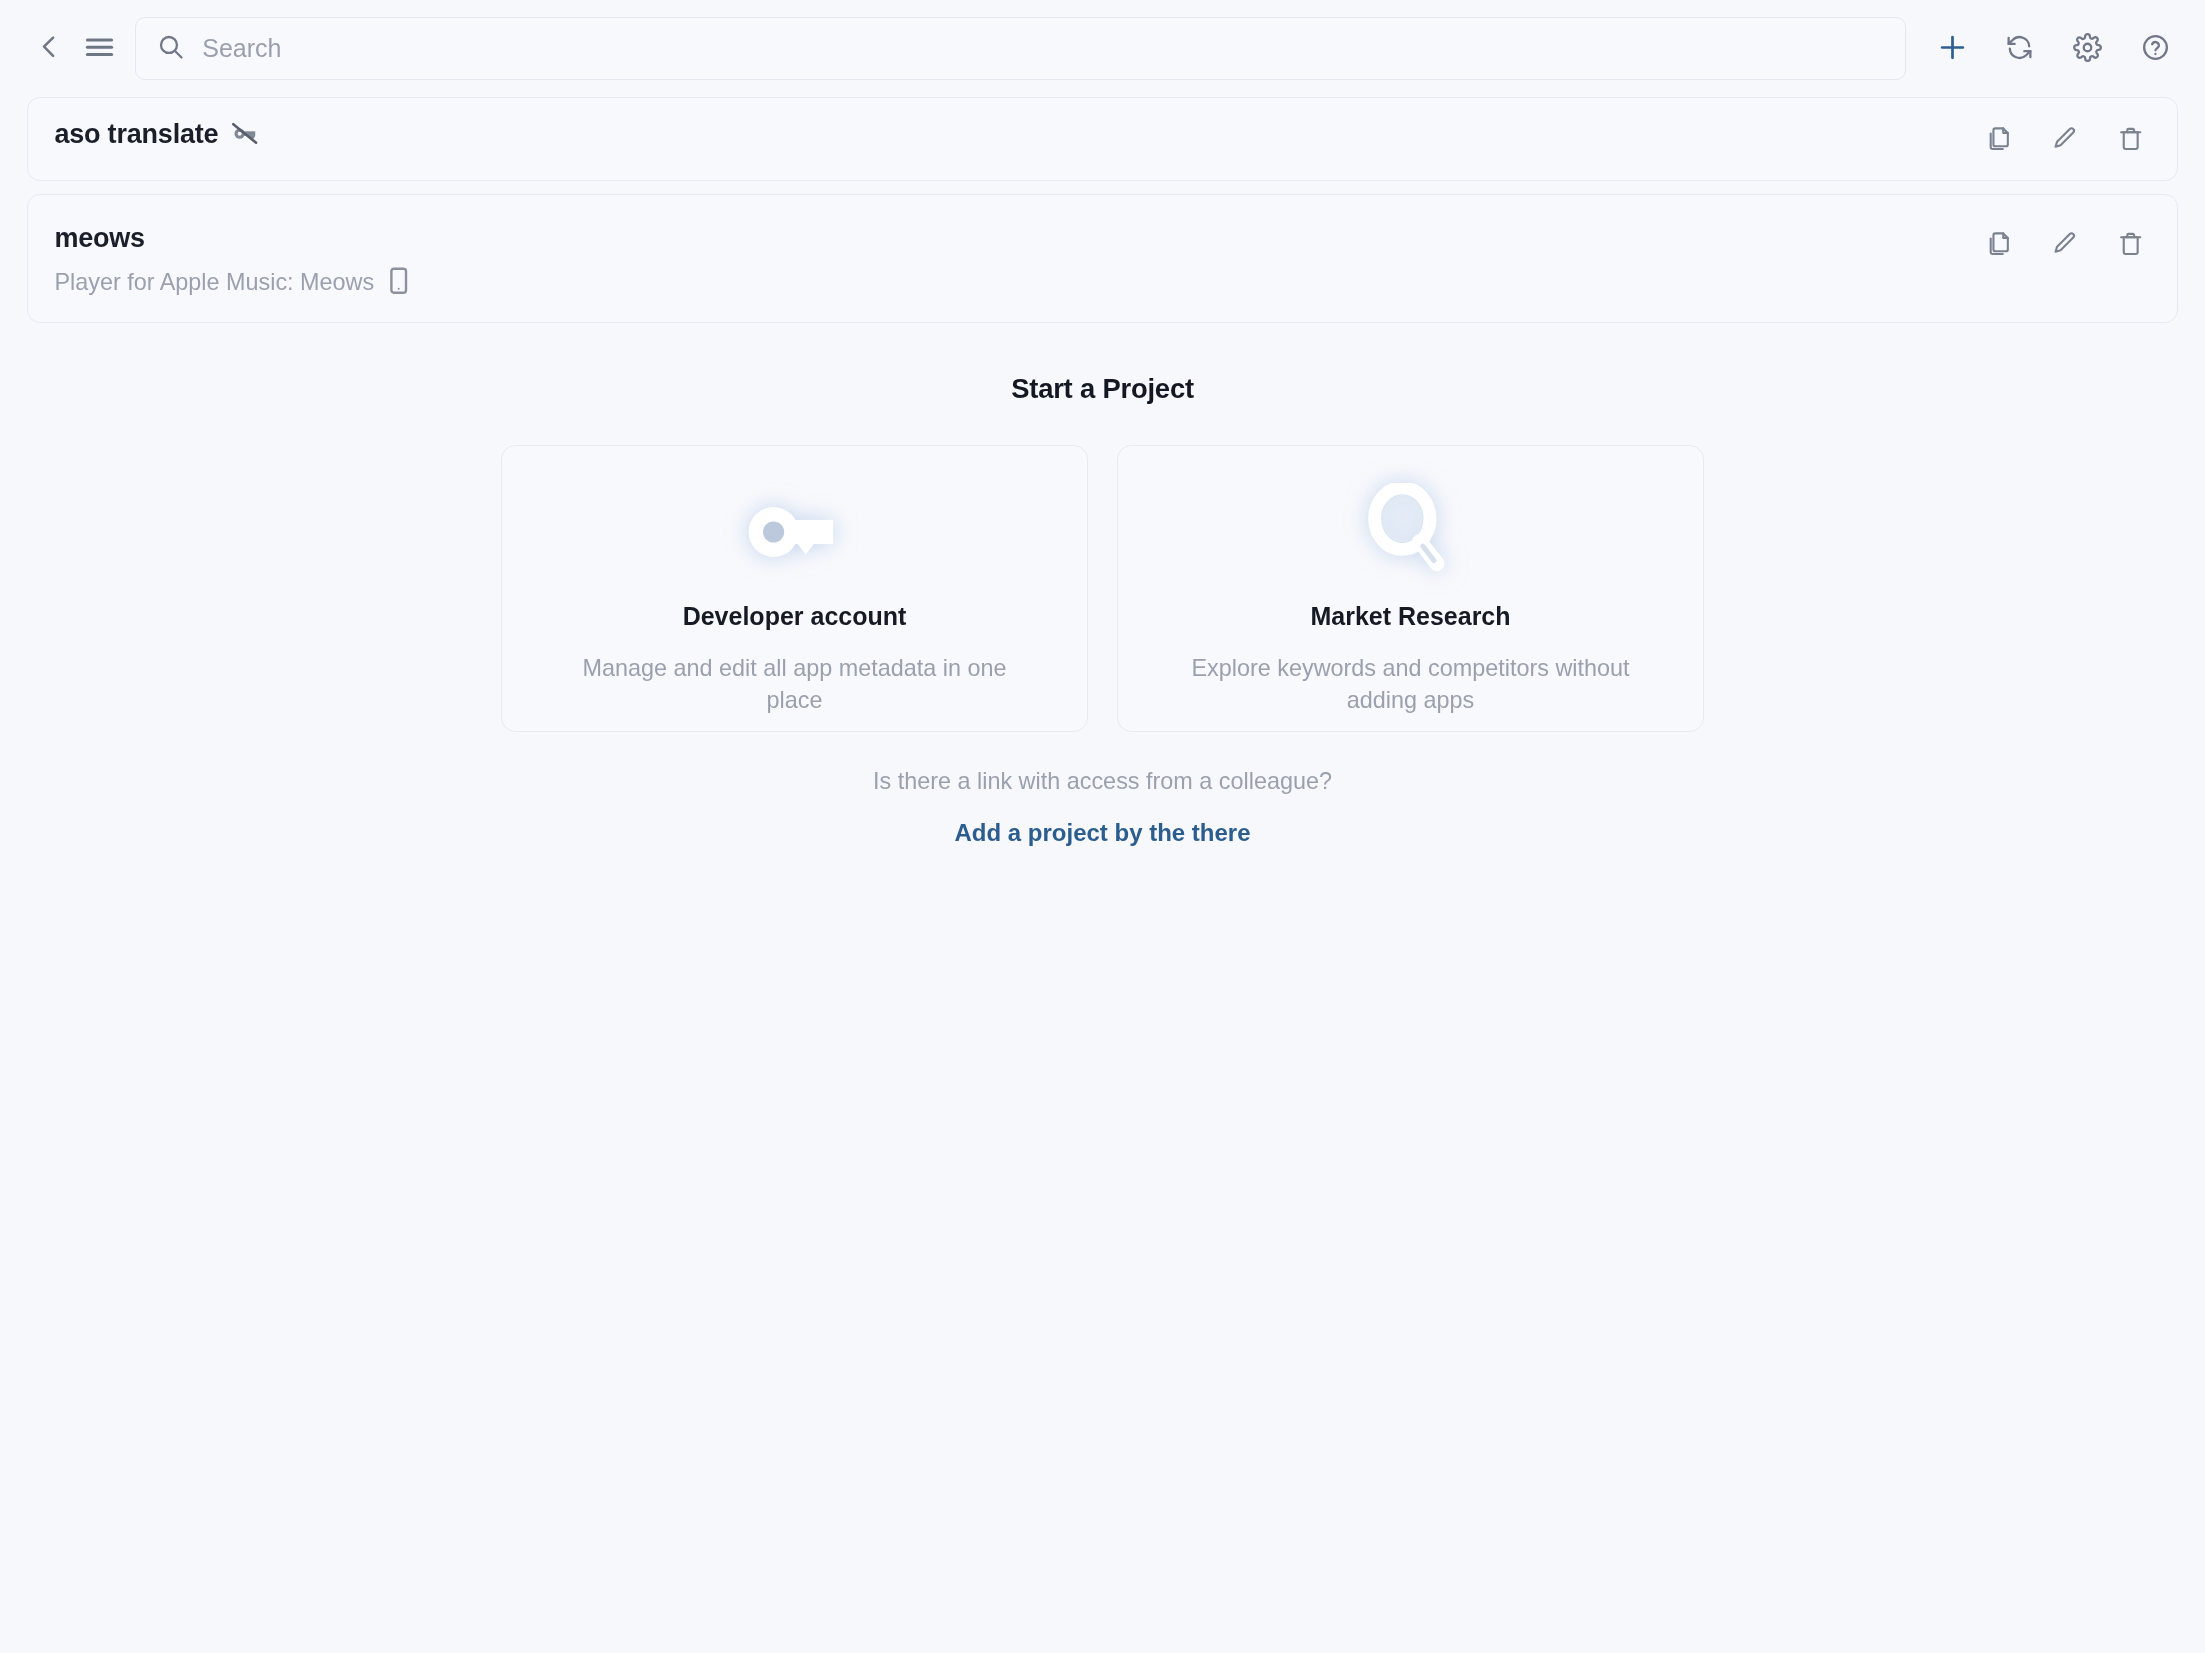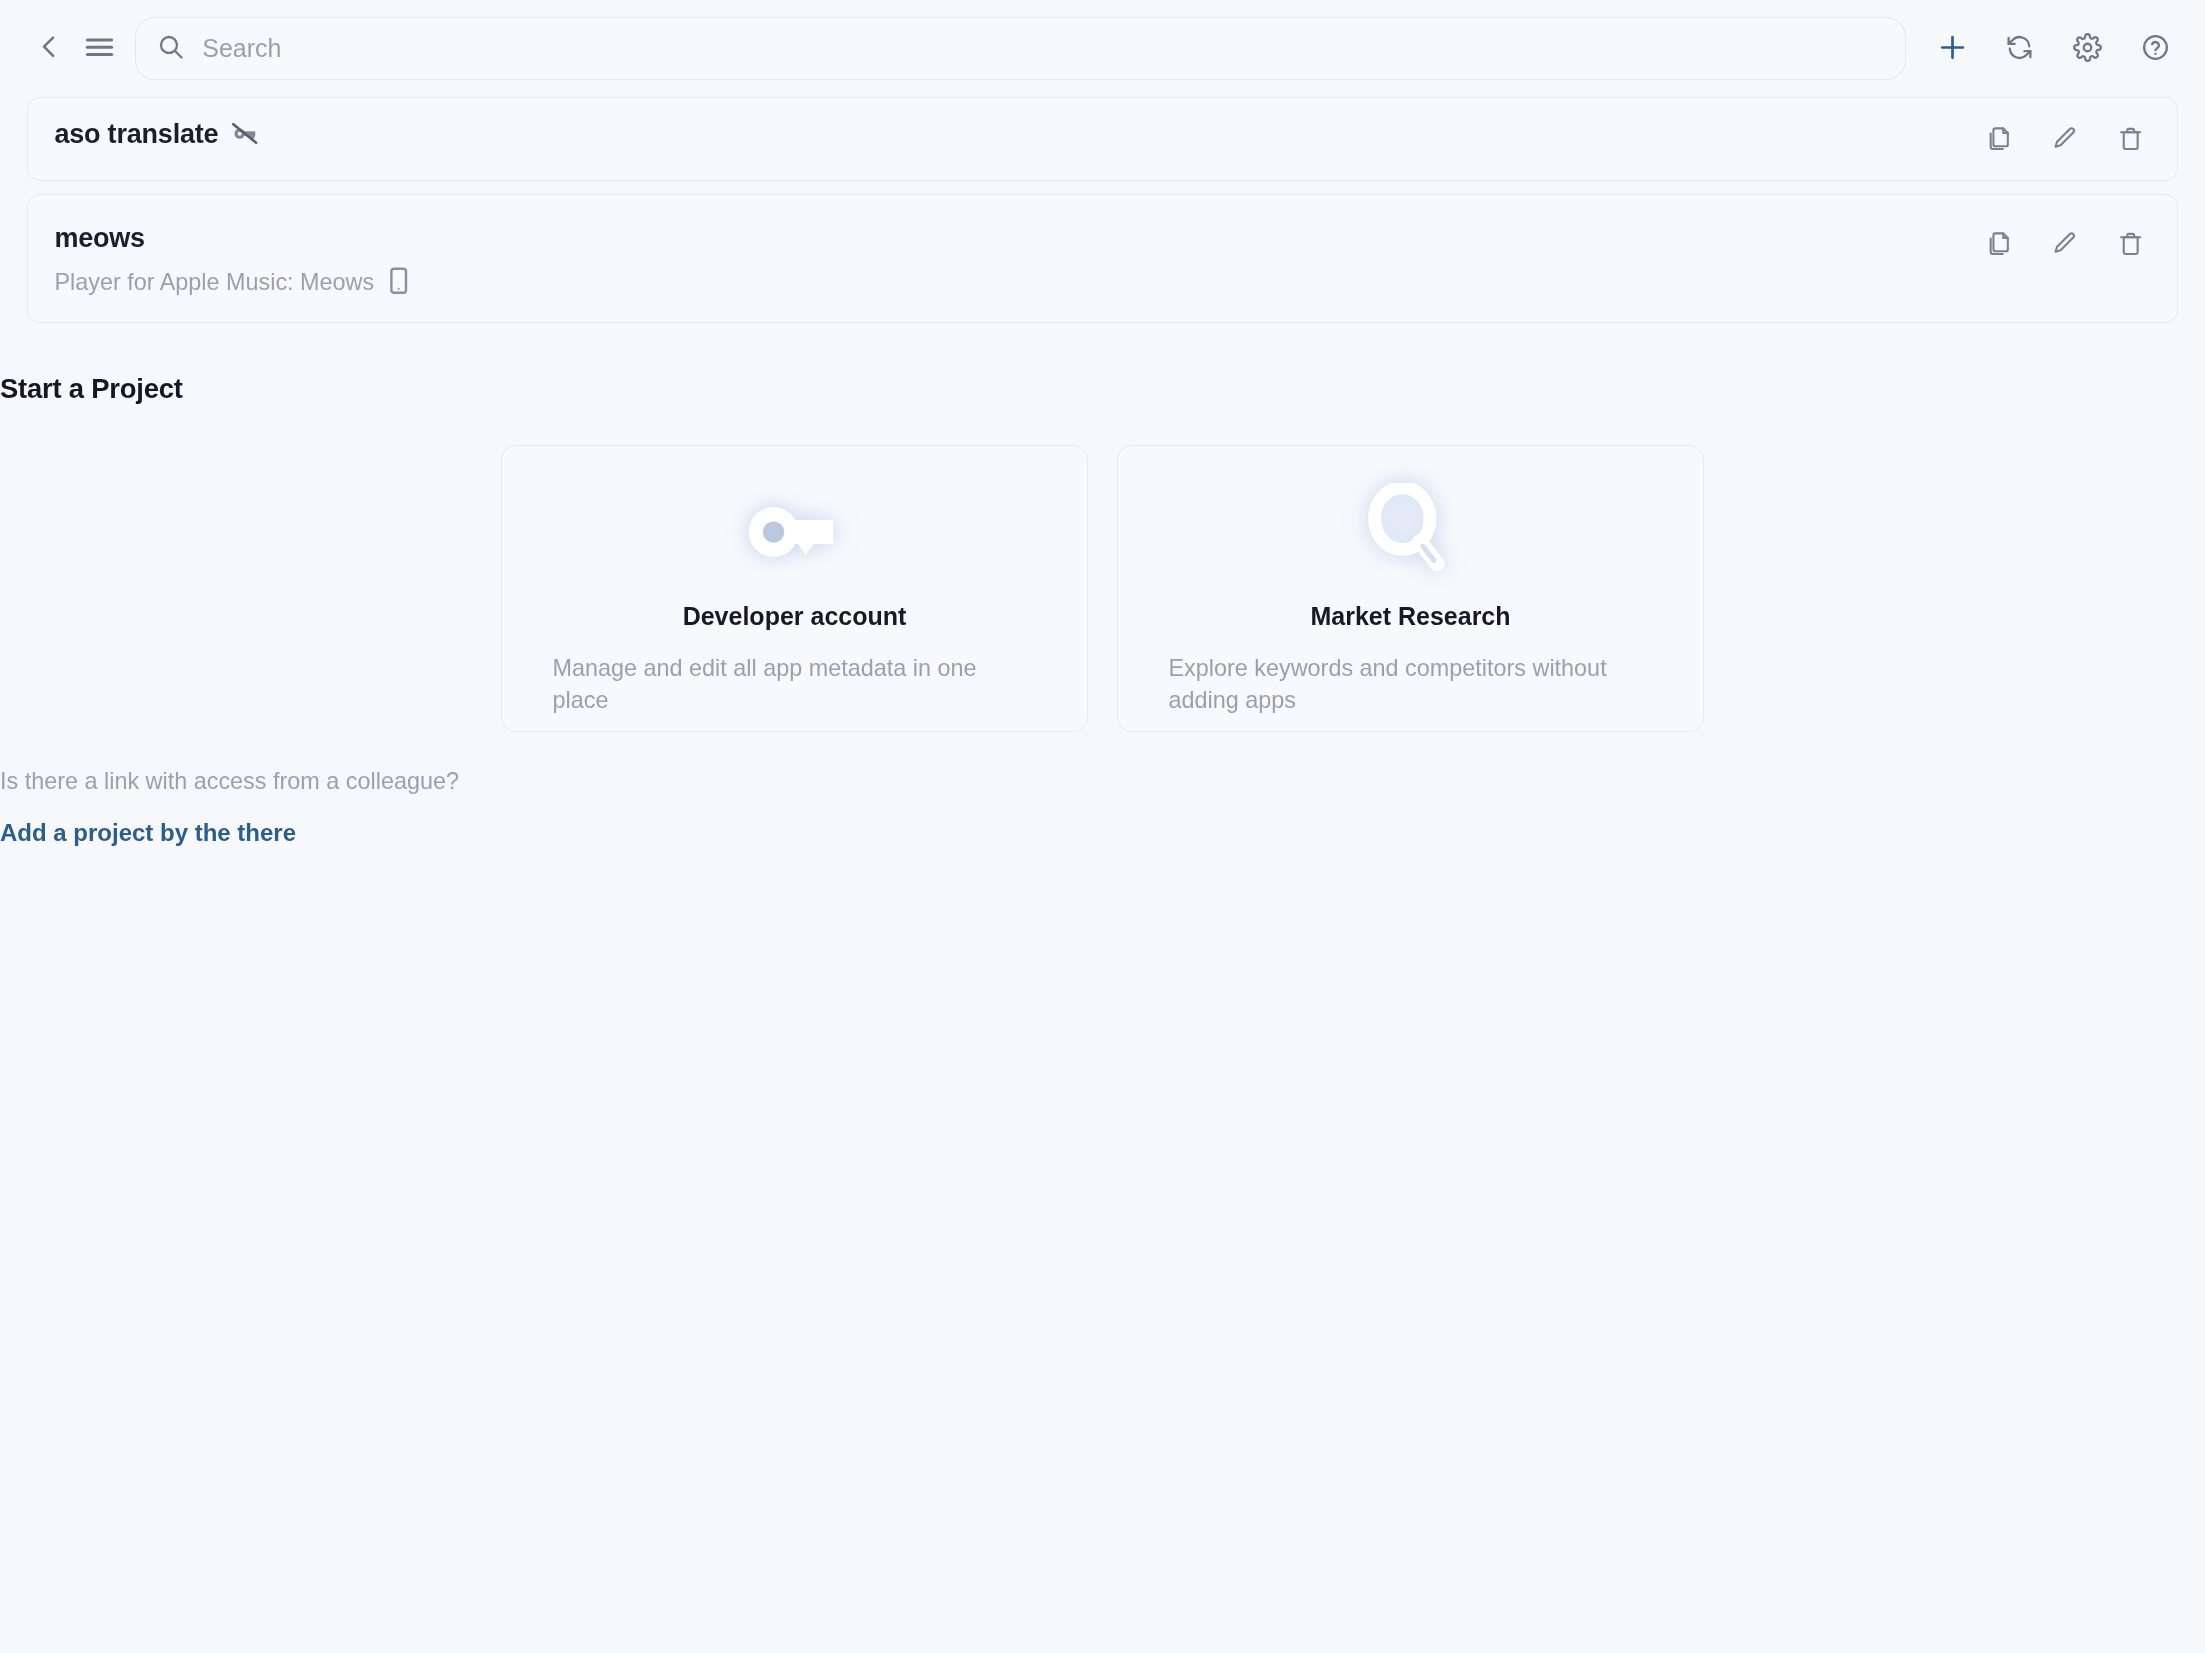--- a/index.html
+++ b/index.html
@@ -30,21 +30,21 @@
     flex: none;
   }
   .hdr-back { width: 45px; height: 45px; margin-right: 3.2px; }
   .hdr-menu { width: 48px; height: 48px; margin-right: 11.3px; }
 
   .search-wrap {
     flex: 1 1 auto;
     height: 63px;
     background: #f8f9fc;
     border: 1.6px solid #e4e7ef;
-    border-radius: 20px;
+    border-radius: 10px;
     display: flex;
     align-items: center;
     padding: 0 21px;
     gap: 18px;
     min-width: 0;
   }
   .search-input {
     flex: 1 1 auto;
     border: none;
     outline: none;
@@ -87,21 +87,21 @@
     font-weight: bold;
     color: #1b1f2a;
     letter-spacing: -0.2px;
   }
   .project-sub-line { display: flex; align-items: center; gap: 14.5px; }
   .project-sub { font-size: 23.4px; color: #9aa0ae; }
   .row-actions { display: flex; align-items: center; gap: 29px; padding-top: 3.2px; flex: none; }
   .row-actions .icon-btn { width: 37px; height: 37px; }
 
   
-  .start-section { margin-top: 50px; text-align: left; }
+  .start-section { margin-top: 50px; text-align: center; }
   .start-title {
     font-size: 27.4px;
     font-weight: bold;
     color: #141823;
     letter-spacing: -0.2px;
   }
   .cards {
     display: flex;
     justify-content: center;
     gap: 29px;

